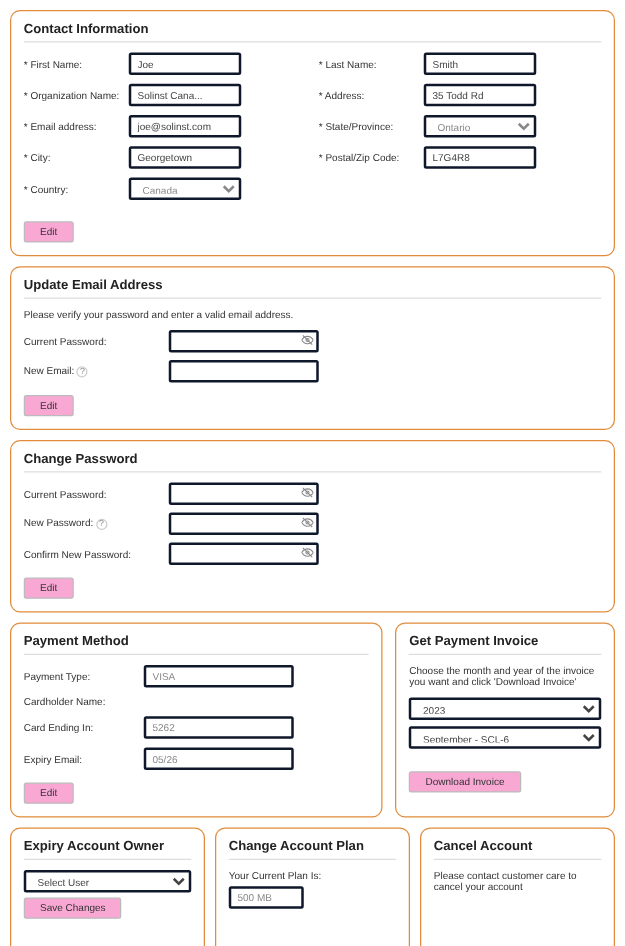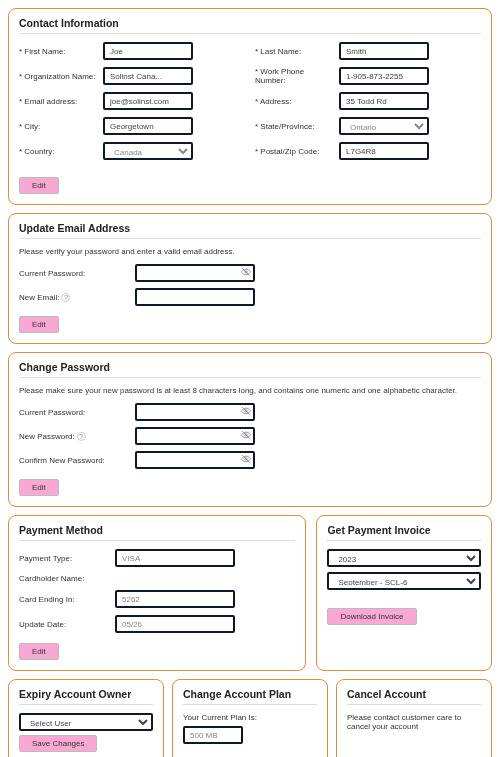--- a/index.html
+++ b/index.html
@@ -151,24 +151,20 @@
           <option>Canada</option>
         </select>
       </div>
     </div>
     <div class="col">
       <div class="field-row">
         <div class="field-label">* Last Name:</div>
         <input type="text" class="w90" value="Smith" style="">
       </div>
       <div class="field-row">
-        <div class="field-label">* Work Phone Number:</div>
-        <input type="text" class="w90" value="1-905-873-2255" style="">
-      </div>
-      <div class="field-row">
         <div class="field-label">* Address:</div>
         <input type="text" class="w90" value="35 Todd Rd" style="">
       </div>
       <div class="field-row">
         <div class="field-label">* State/Province:</div>
         <select class="w90" style="color:#888">
           <option>Ontario</option>
         </select>
       </div>
       <div class="field-row">
@@ -206,21 +202,20 @@
     <input type="text" style="width: 120px;">
   </div>
   <div class="btn-block">
     <button class="btn">Edit</button>
   </div>
 </div>
 
 <div class="panel">
   <h2>Change Password</h2>
   <hr class="sep">
-  <div class="helper">Please make sure your new password is at least 8 characters long, and contains one numeric and one alphabetic character.</div>
   <div class="pw-row">
     <div class="pw-label">Current Password:</div>
     <div class="pw-input-wrap">
       <input type="password" style="">
       <span class="eye">
         <svg width="10" height="10" viewBox="0 0 24 24" fill="none" stroke="#888" stroke-width="2">
             <path d="M1 12s4-7 11-7 11 7 11 7-4 7-11 7S1 12 1 12z"></path>
             <circle cx="12" cy="12" r="3"></circle>
             <line x1="3" y1="3" x2="21" y2="21"></line>
           </svg>
@@ -269,30 +264,31 @@
       <input type="text" readonly="" class="w120" value="VISA" style="">
     </div>
     <div class="field-row">
       <div class="field-label" style="width:90px">Cardholder Name:</div>
     </div>
     <div class="field-row">
       <div class="field-label" style="width:90px">Card Ending In:</div>
       <input type="text" readonly="" class="w120" value="5262" style="">
     </div>
     <div class="field-row">
-      <div class="field-label" style="width:90px">Update Date:</div>
+      <div class="field-label" style="width:90px">Expiry Email:</div>
       <input type="text" readonly="" class="w120" value="05/26" style="">
     </div>
     <div class="btn-block">
       <button class="btn">Edit</button>
     </div>
   </div>
   <div class="panel" style="flex:1">
     <h2>Get Payment Invoice</h2>
     <hr class="sep">
+    <div class="helper">Choose the month and year of the invoice you want and click 'Download Invoice'</div>
     <select class="wfull" style="margin-bottom:5px">
       <option>2023</option>
     </select>
     <select class="wfull">
       <option>September - SCL-6</option>
     </select>
     <div class="btn-block" style="margin-top:18px">
       <button class="btn">Download Invoice</button>
     </div>
   </div>

